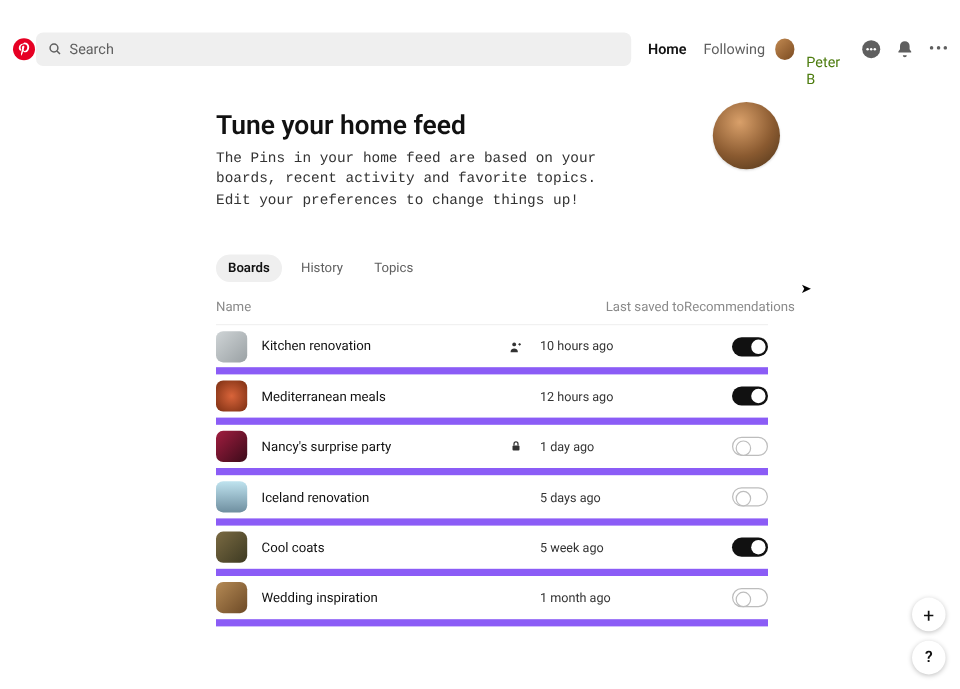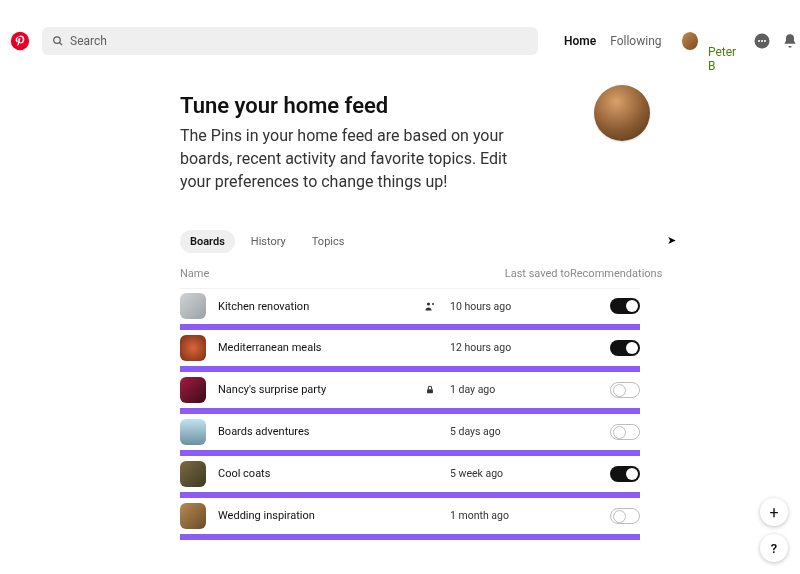--- a/index.html
+++ b/index.html
@@ -1,35 +1,35 @@
 <!DOCTYPE html>
 <html><head>
 <meta charset="utf-8">
 <style>
   * { box-sizing: border-box; margin: 0; padding: 0; }
   html, body { width: 800px; height: 574px; font-family: -apple-system, BlinkMacSystemFont, "Segoe UI", Roboto, Helvetica, Arial, sans-serif; background: #fff; color: #111; overflow: hidden; }
   
-  .header { display: flex; align-items: center; gap: 12px; padding: 8px 10px; }
+  .header { display: flex; align-items: center; gap: 0; padding: 8px 10px; }
   .logo { width: 24px; height: 24px; display:flex; align-items:center; justify-content:center; }
   .search { flex: 0 0 auto; width: 496px; height: 28px; background: #efefef; border-radius: 6px; display: flex; align-items: center; padding: 0 10px; gap:6px; }
   .search .icon svg { display:block; }
   .search span.ph { color: #5f5f5f; font-size: 12px; }
   .navlinks { display: flex; align-items: center; gap: 14px; margin-left: 14px; }
   .navlink { font-size: 12px; font-weight: 600; color: #111; }
   .navlink.secondary { font-weight: 400; color: #5f5f5f; }
   .usercluster { display: flex; align-items:center; gap: 10px; margin-left: 8px; }
   .avatar-small { width:18px; height:18px; border-radius:50%; background: linear-gradient(135deg,#c28a52,#7a4a20); }
   .username { font-size: 12px; color:#4d7c0f;margin-top:37px; }
   .hicon { width:20px; height:20px; display:flex; align-items:center; justify-content:center; color:#5f5f5f; }
   .hicon.dots { letter-spacing:1px; font-size:14px; }
 
   
   .main { padding: 12px 0 0 0; width: 460px; margin-left: 180px; position: relative; }
   h1.title { font-size: 22px; font-weight: 600; margin-bottom: 6px; }
-  p.subtitle { font-size: 16px; color:#333; line-height:1.45; max-width: 350px; }
+  p.subtitle { font-size: 12px; color:#333; line-height:1.45; max-width: 350px; font-family: Liberation Mono, monospace; }
   .big-avatar { position:absolute; top: 4px; right: -10px; width:56px; height:56px; border-radius:50%; background: radial-gradient(circle at 40% 30%, #d9a06a 0%, #8a5a30 55%, #4a3218 100%); box-shadow: 0 1px 2px rgba(0,0,0,.15); }
 
   .tabs { display:flex; gap: 6px; margin-top: 36px; }
   .tab { font-size: 11px; color:#5f5f5f; padding: 5px 10px; border-radius: 12px; }
   .tab.active { background:#efefef; color:#111; font-weight:600; }
 
   .colhead { display:grid; grid-template-columns: 230px 40px 120px 70px; font-size: 11px; color:#8a8a8a; margin-top: 14px; padding-bottom: 4px; }
   .colhead .c-name { }
   .colhead .c-last { text-align:right; }
   .colhead .c-rec  { text-align:right; }
@@ -167,21 +167,21 @@
           </svg>
         </div>
         <div class="cell-last">1 day ago</div>
         <div class="cell-tog">
           <div class="toggle off"></div>
         </div>
       </div>
       <div class="row">
         <div class="cell-name">
           <div class="thumb th3"></div>
-          <span class="bname">Boards adventures</span>
+          <span class="bname">Iceland renovation</span>
         </div>
         <div class="cell-ind"></div>
         <div class="cell-last">5 days ago</div>
         <div class="cell-tog">
           <div class="toggle off"></div>
         </div>
       </div>
       <div class="row">
         <div class="cell-name">
           <div class="thumb th4"></div>

